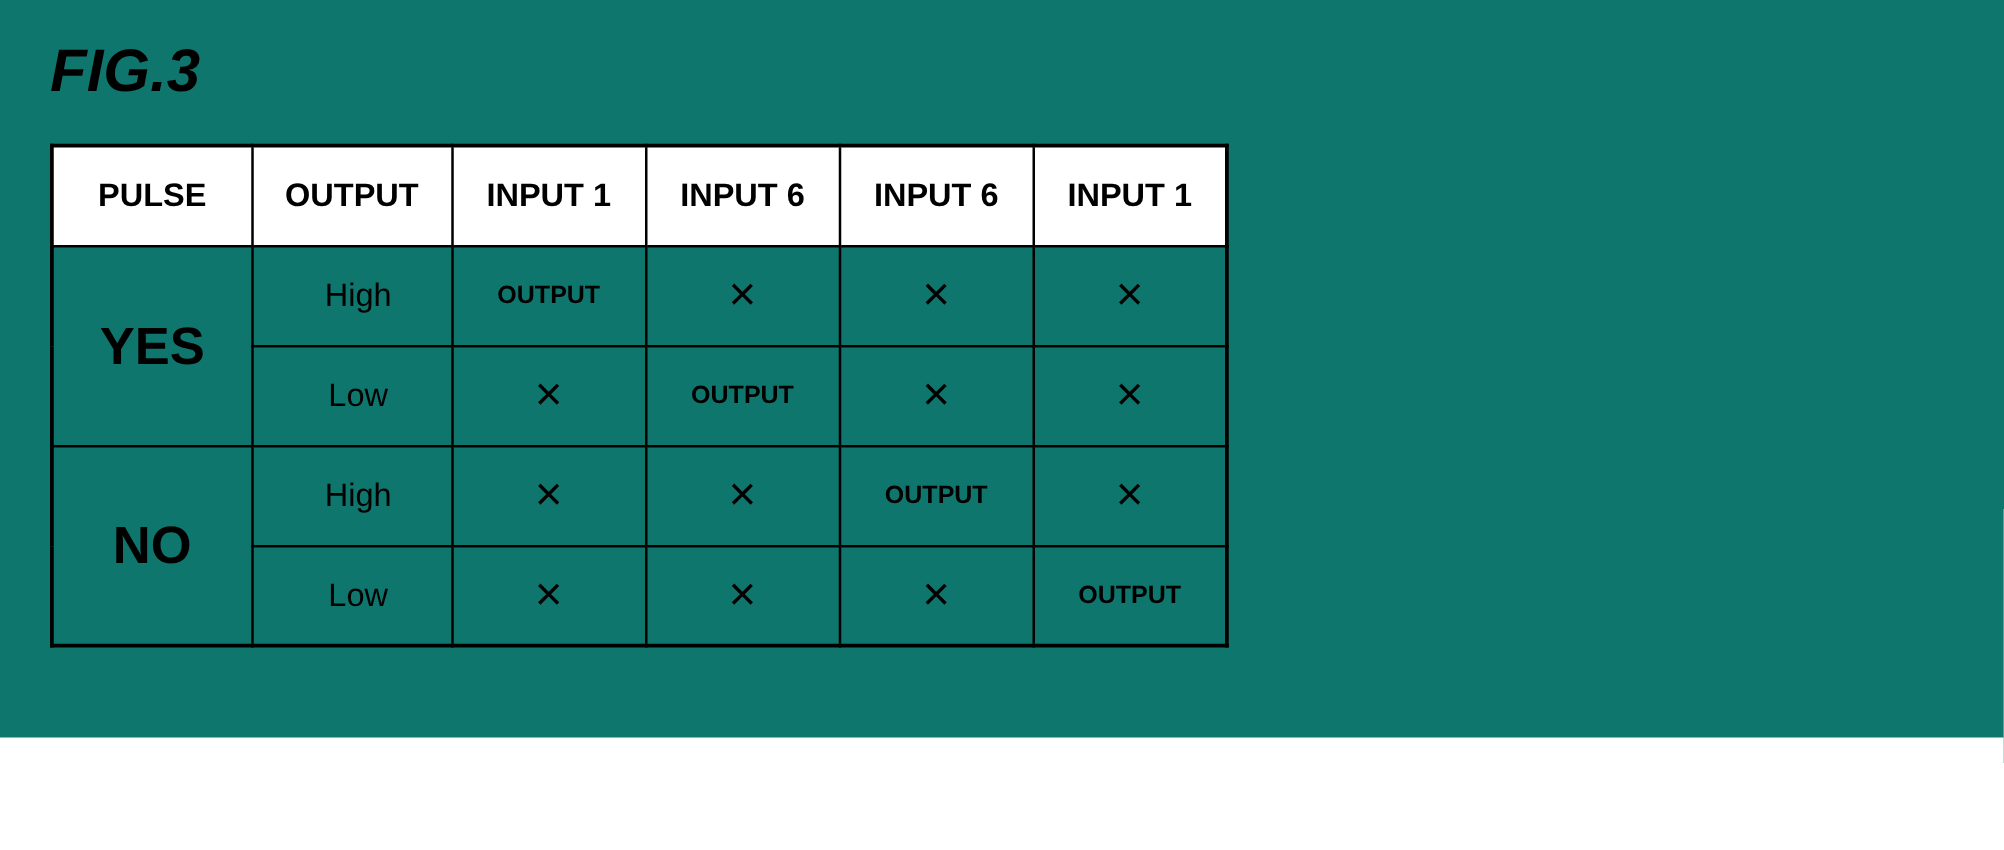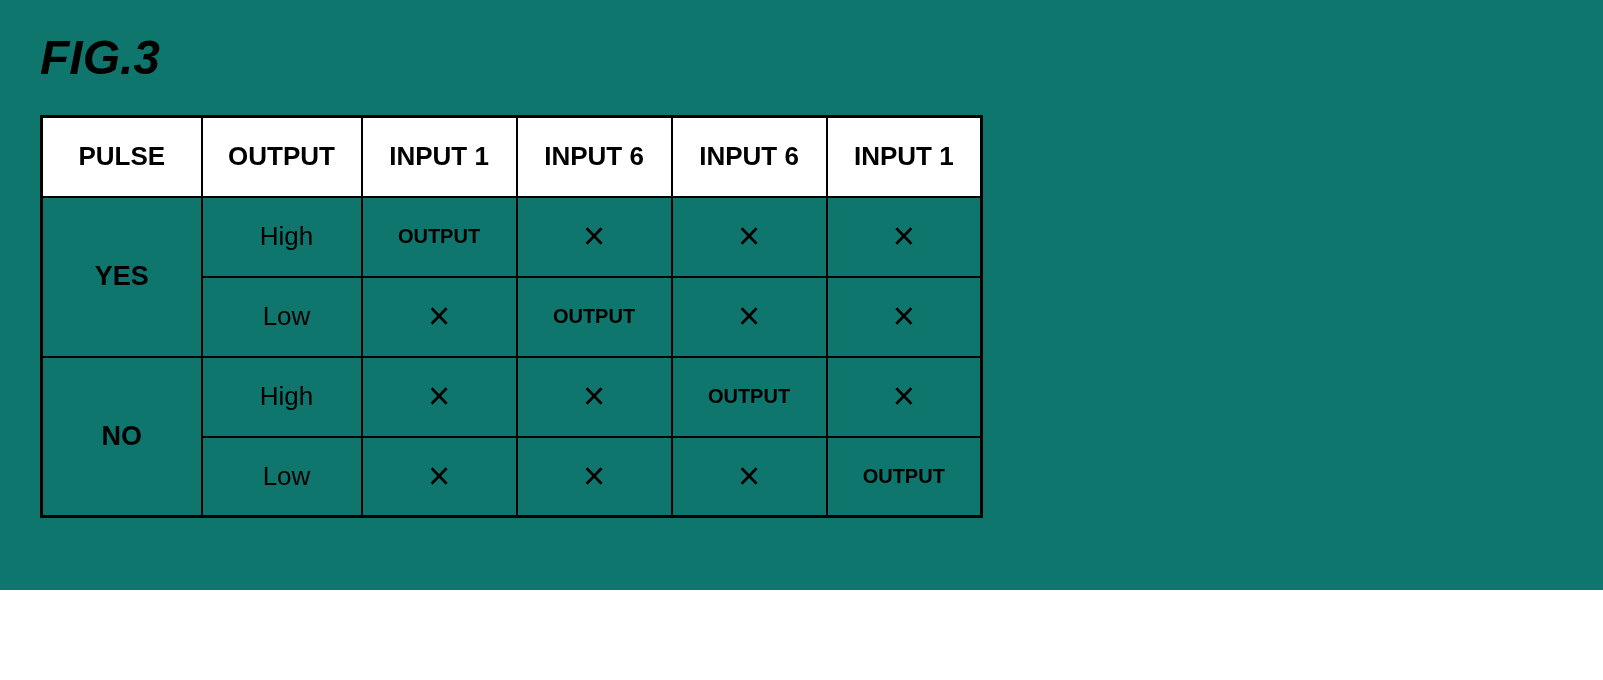--- a/index.html
+++ b/index.html
@@ -71,21 +71,21 @@
       font-size: 26px;
       font-weight: bold;
       background: #ffffff;
     }
 
     .data-row td {
       height: 80px;
     }
 
     .pulse-cell {
-      font-size: 27px;
+      font-size: 42px;
       font-weight: bold;
     }
 
     .cross-symbol {
       font-size: 38px;
       font-weight: normal;
     }
 
     .output-text {
       font-size: 20px;

